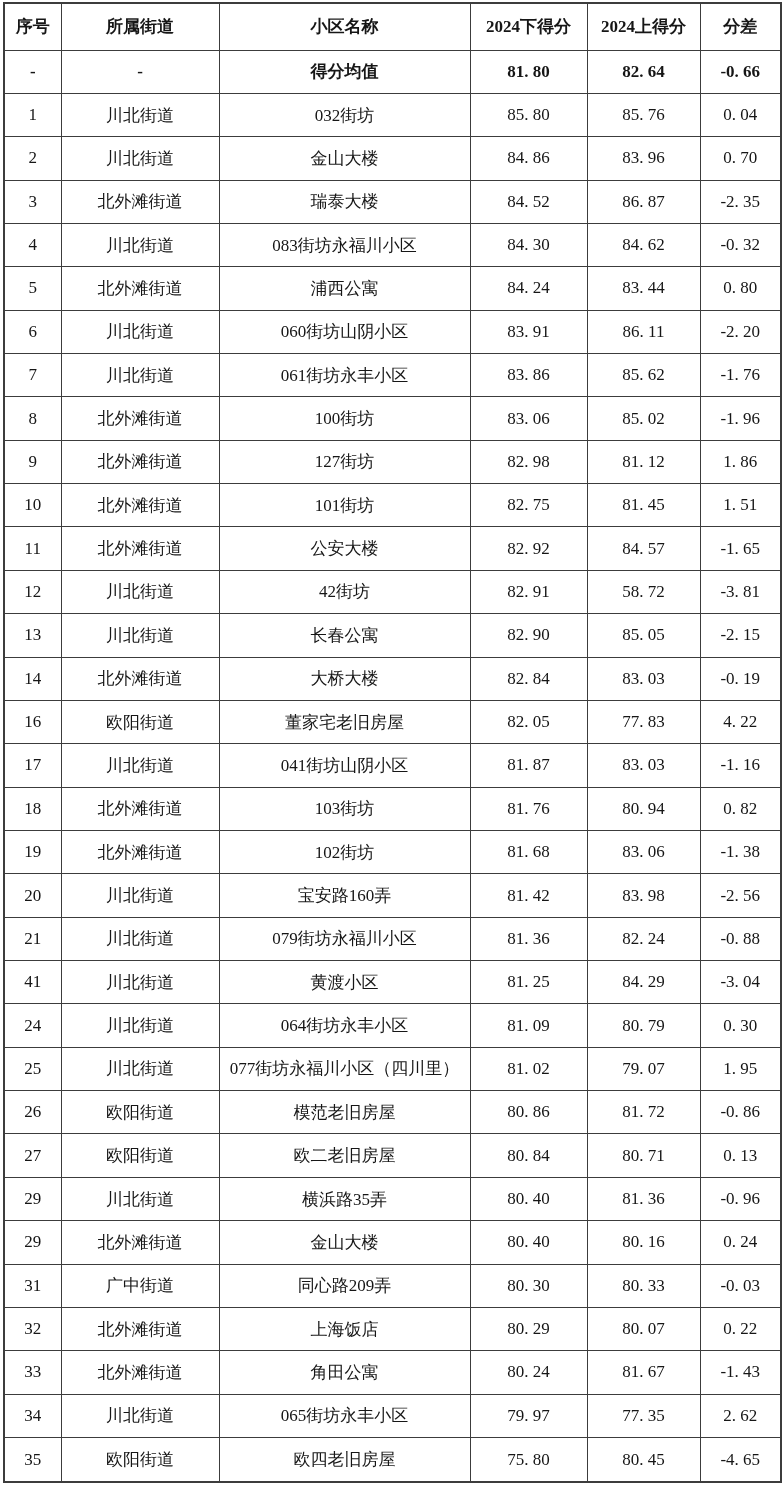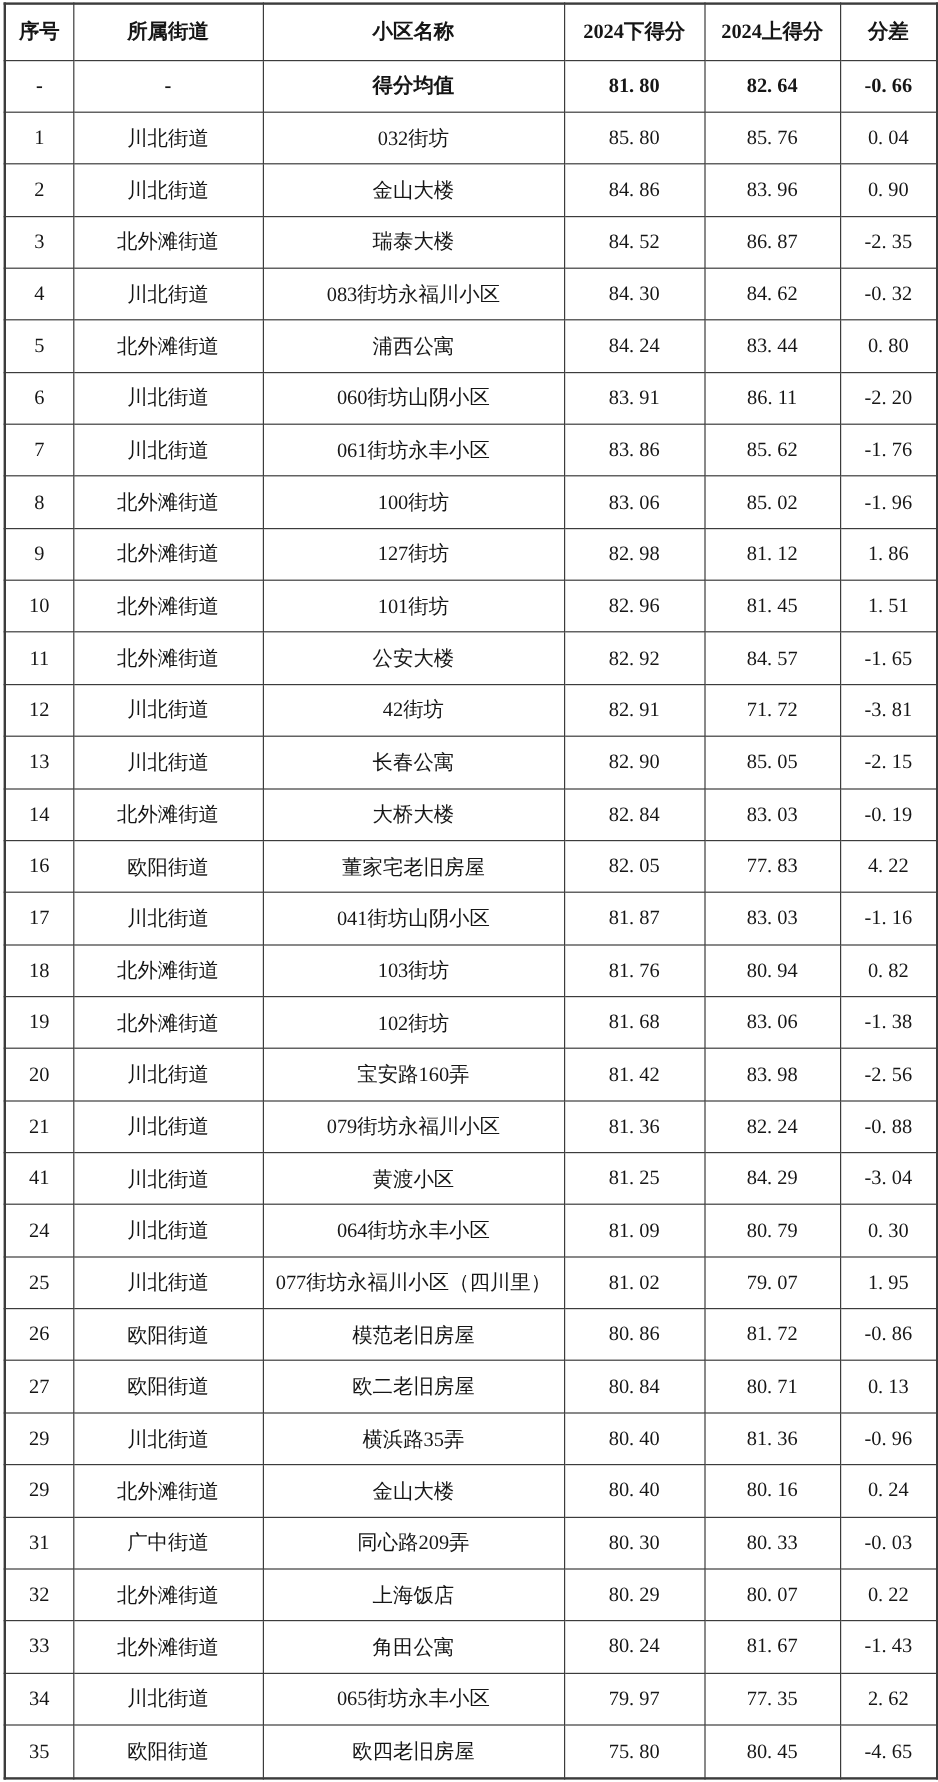--- a/index.html
+++ b/index.html
@@ -86,21 +86,21 @@
           <td>85. 80</td>
           <td>85. 76</td>
           <td>0. 04</td>
         </tr>
         <tr>
           <td>2</td>
           <td>川北街道</td>
           <td>金山大楼</td>
           <td>84. 86</td>
           <td>83. 96</td>
-          <td>0. 90</td>
+          <td>0. 70</td>
         </tr>
         <tr>
           <td>3</td>
           <td>北外滩街道</td>
           <td>瑞泰大楼</td>
           <td>84. 52</td>
           <td>86. 87</td>
           <td>-2. 35</td>
         </tr>
         <tr>
@@ -148,38 +148,38 @@
           <td>北外滩街道</td>
           <td>127街坊</td>
           <td>82. 98</td>
           <td>81. 12</td>
           <td>1. 86</td>
         </tr>
         <tr>
           <td>10</td>
           <td>北外滩街道</td>
           <td>101街坊</td>
-          <td>82. 96</td>
+          <td>82. 75</td>
           <td>81. 45</td>
           <td>1. 51</td>
         </tr>
         <tr>
           <td>11</td>
           <td>北外滩街道</td>
           <td>公安大楼</td>
           <td>82. 92</td>
           <td>84. 57</td>
           <td>-1. 65</td>
         </tr>
         <tr>
           <td>12</td>
           <td>川北街道</td>
           <td>42街坊</td>
           <td>82. 91</td>
-          <td>71. 72</td>
+          <td>58. 72</td>
           <td>-3. 81</td>
         </tr>
         <tr>
           <td>13</td>
           <td>川北街道</td>
           <td>长春公寓</td>
           <td>82. 90</td>
           <td>85. 05</td>
           <td>-2. 15</td>
         </tr>

